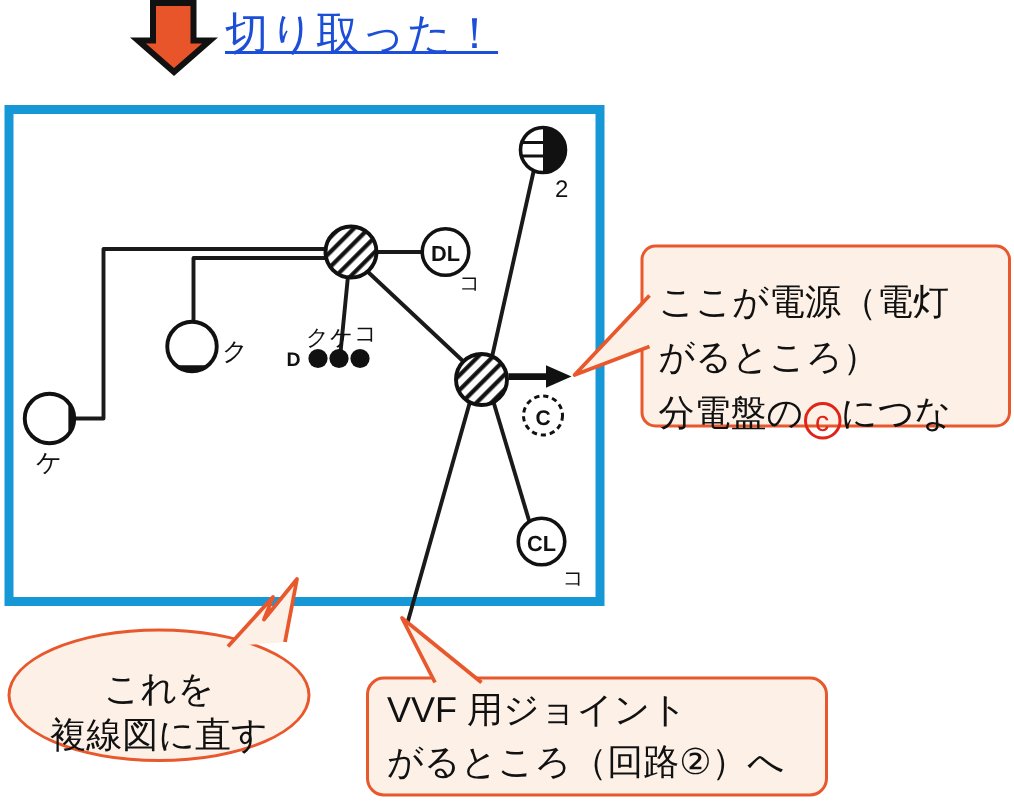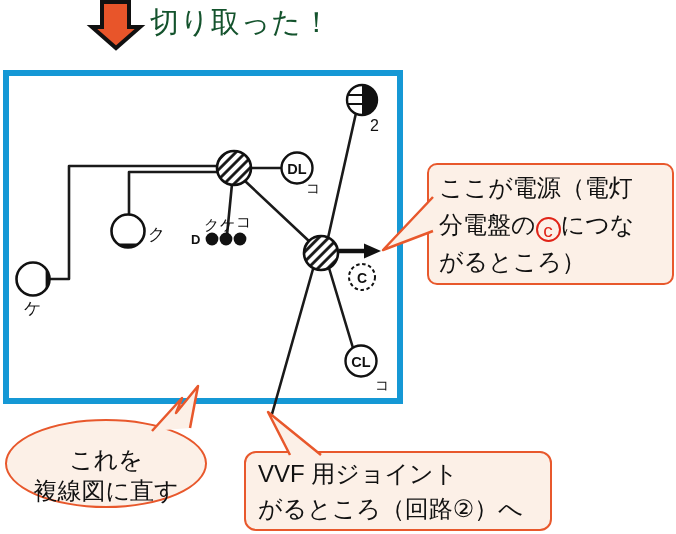--- a/index.html
+++ b/index.html
@@ -4,23 +4,23 @@
 <style>
   html,body{margin:0;padding:0;background:#fff;}
   body{width:676px;height:534px;position:relative;overflow:hidden;
        font-family:"Liberation Sans","DejaVu Sans",sans-serif;color:#1a1a1a;}
   .layer{position:absolute;left:0;top:0;width:676px;height:534px;}
   #base-svg{z-index:1;}
   #tails-svg{z-index:3;pointer-events:none;}
   .callout{position:absolute;z-index:2;box-sizing:border-box;
            background:#fcf0e7;border:2.5px solid #e8582c;color:#111;}
   #cutout-label{position:absolute;z-index:2;left:150px;top:3px;
-                font-size:29px;letter-spacing:1px;color:#14532d;}
+                font-size:29px;letter-spacing:1px;color:#1d4ed8;text-decoration:underline;}
   #power-callout{left:427px;top:163px;width:247px;height:122px;
-                 border-radius:10px;padding:4px 10px;font-size:24px;line-height:37px;white-space:nowrap;}
+                 border-radius:10px;padding:18px 10px;font-size:24px;line-height:37px;white-space:nowrap;}
   .circled-c{display:inline-block;width:25px;height:25px;border:2px solid #e02418;
              border-radius:50%;color:#e02418;font-size:19px;line-height:24px;
              text-align:center;vertical-align:-4px;box-sizing:border-box;}
   #redraw-callout{left:5px;top:419px;width:202px;height:89px;border-radius:50%;
                   display:flex;flex-direction:column;align-items:center;justify-content:flex-end;
                   font-size:24px;line-height:31px;text-align:center;}
   #vvf-callout{left:244px;top:451px;width:308px;height:80px;border-radius:12px;
                padding:3px 12px;font-size:24px;line-height:35px;white-space:nowrap;}
   .diag-label{font-family:"Liberation Sans","DejaVu Sans",sans-serif;fill:#111;}
 </style>
@@ -102,22 +102,22 @@
   <text class="diag-label" x="236" y="227" font-size="15">コ</text>
   <text class="diag-label" x="306" y="193" font-size="14">コ</text>
   <text class="diag-label" x="375" y="390" font-size="14">コ</text>
   <text class="diag-label" x="370" y="131" font-size="16">2</text>
 </svg>
 
 <div id="cutout-label">切り取った！</div>
 
 <div id="power-callout" class="callout">
   <div>ここが電源（電灯</div>
+  <div>がるところ）</div>
   <div><span>分電盤の</span><span class="circled-c">c</span><span>につな</span></div>
-  <div>がるところ）</div>
 </div>
 
 <div id="redraw-callout" class="callout">
   <div>これを</div>
   <div>複線図に直す</div>
 </div>
 
 <div id="vvf-callout" class="callout">
   <div>VVF 用ジョイント</div>
   <div>がるところ（回路②）へ</div>

